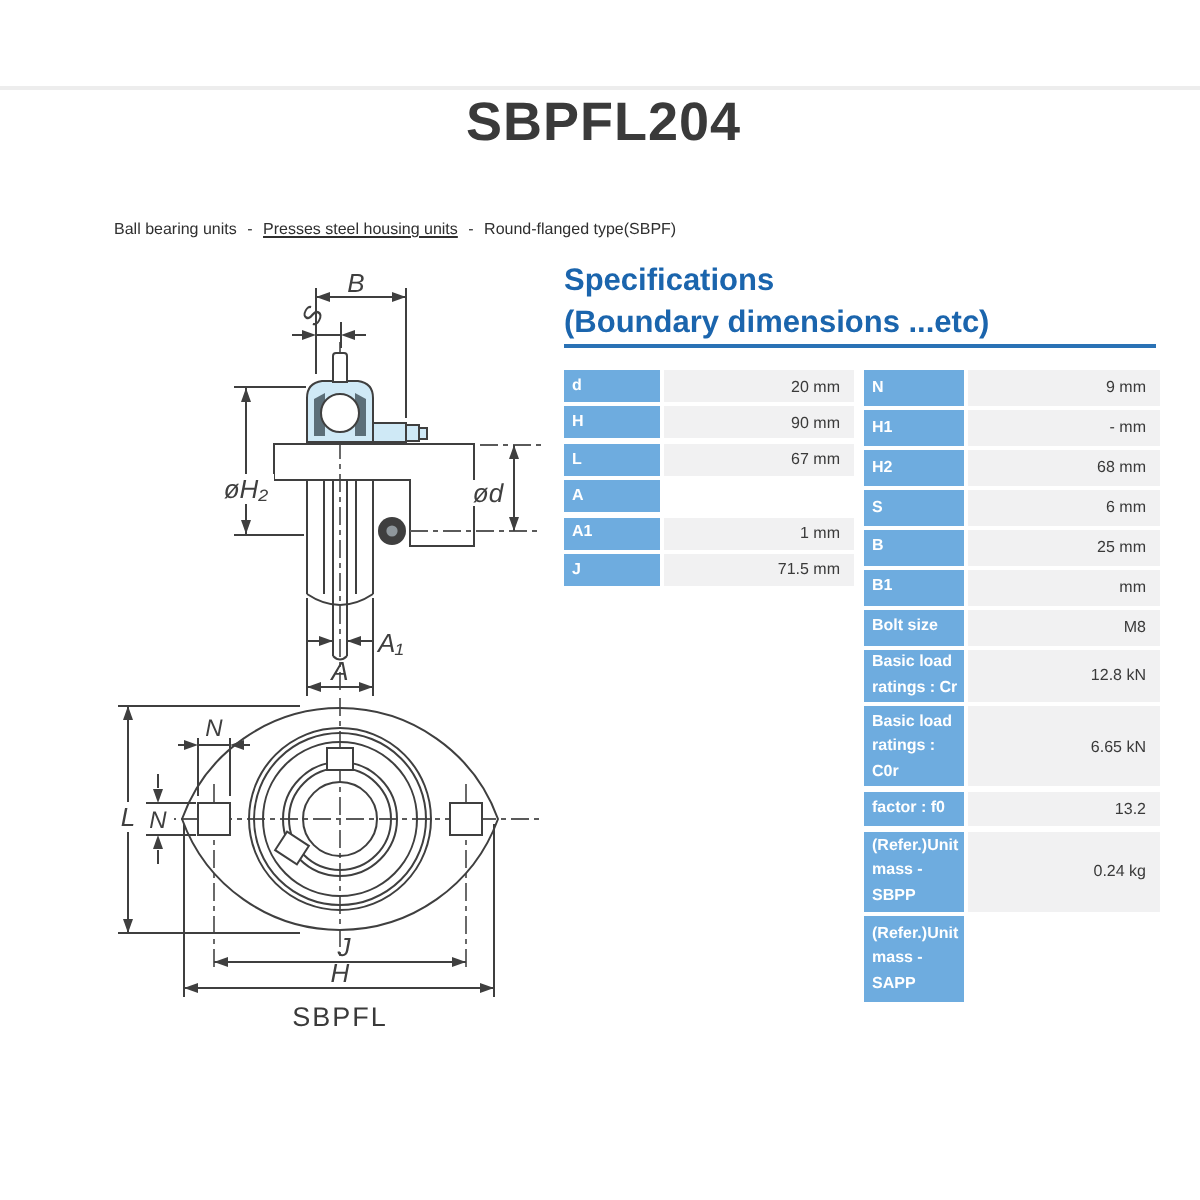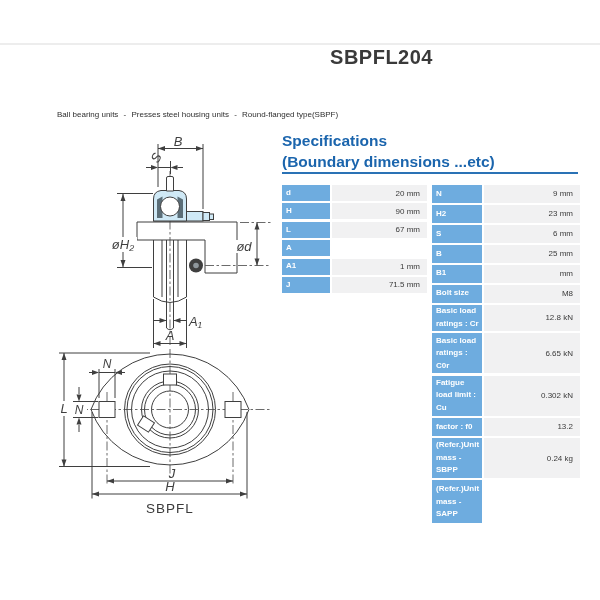--- a/index.html
+++ b/index.html
@@ -1,23 +1,23 @@
 <!DOCTYPE html>
 <html><head>
 <meta charset="utf-8">
 <style>
   html,body{margin:0;padding:0;}
   body{width:600px;height:600px;background:#ffffff;position:relative;overflow:hidden;
        font-family:"Liberation Sans",sans-serif;}
   .hairline{position:absolute;left:0;top:43px;width:600px;height:2px;background:#ededed;}
-  .page-title{position:absolute;left:233px;top:46px;width:200px;text-align:right;
-      font-size:20px;font-weight:bold;color:#3a3a3a;letter-spacing:.5px;}
+  .page-title{position:absolute;left:233px;top:46px;width:200px;text-align:left;
+      font-size:27px;font-weight:bold;color:#3a3a3a;letter-spacing:.5px;}
   .breadcrumb{position:absolute;left:57px;top:110px;font-size:8px;color:#2f2f2f;}
   .breadcrumb .sep{margin:0 3px;color:#2f2f2f;}
-  .crumb-link{color:#2f2f2f;cursor:pointer;}
+  .crumb-link{text-decoration:underline;color:#2f2f2f;cursor:pointer;}
   .spec-heading{position:absolute;left:282px;top:130px;width:296px;
       font-size:15.5px;line-height:21px;font-weight:bold;color:#1b65ad;
       border-bottom:2px solid #2a72b5;padding-bottom:0;}
   .spec-table{position:absolute;display:flex;flex-direction:column;}
   .tbl-left{left:282px;top:185px;width:145px;}
   .tbl-right{left:432px;top:185px;width:148px;}
   .srow{display:flex;margin-bottom:2.4px;}
   .tbl-left .srow{height:16px;}
   .tbl-right .srow{height:17.6px;}
   .tbl-right .srow.h2l{height:26px;}
@@ -87,22 +87,26 @@
     <div class="svalue">71.5 mm</div>
   </div>
 </div>
 
 <div class="spec-table tbl-right">
   <div class="srow">
     <div class="slabel">N</div>
     <div class="svalue">9 mm</div>
   </div>
   <div class="srow">
+    <div class="slabel">H1</div>
+    <div class="svalue">- mm</div>
+  </div>
+  <div class="srow">
     <div class="slabel">H2</div>
-    <div class="svalue">23 mm</div>
+    <div class="svalue">68 mm</div>
   </div>
   <div class="srow">
     <div class="slabel">S</div>
     <div class="svalue">6 mm</div>
   </div>
   <div class="srow">
     <div class="slabel">B</div>
     <div class="svalue">25 mm</div>
   </div>
   <div class="srow">
@@ -116,26 +120,20 @@
   <div class="srow h2l">
     <div class="slabel">Basic load
 ratings : Cr</div>
     <div class="svalue">12.8 kN</div>
   </div>
   <div class="srow h3l">
     <div class="slabel">Basic load
 ratings :
 C0r</div>
     <div class="svalue">6.65 kN</div>
-  </div>
-  <div class="srow h3l">
-    <div class="slabel">Fatigue
-load limit :
-Cu</div>
-    <div class="svalue">0.302 kN</div>
   </div>
   <div class="srow">
     <div class="slabel">factor : f0</div>
     <div class="svalue">13.2</div>
   </div>
   <div class="srow h3l">
     <div class="slabel">(Refer.)Unit
 mass -
 SBPP</div>
     <div class="svalue">0.24 kg</div>

